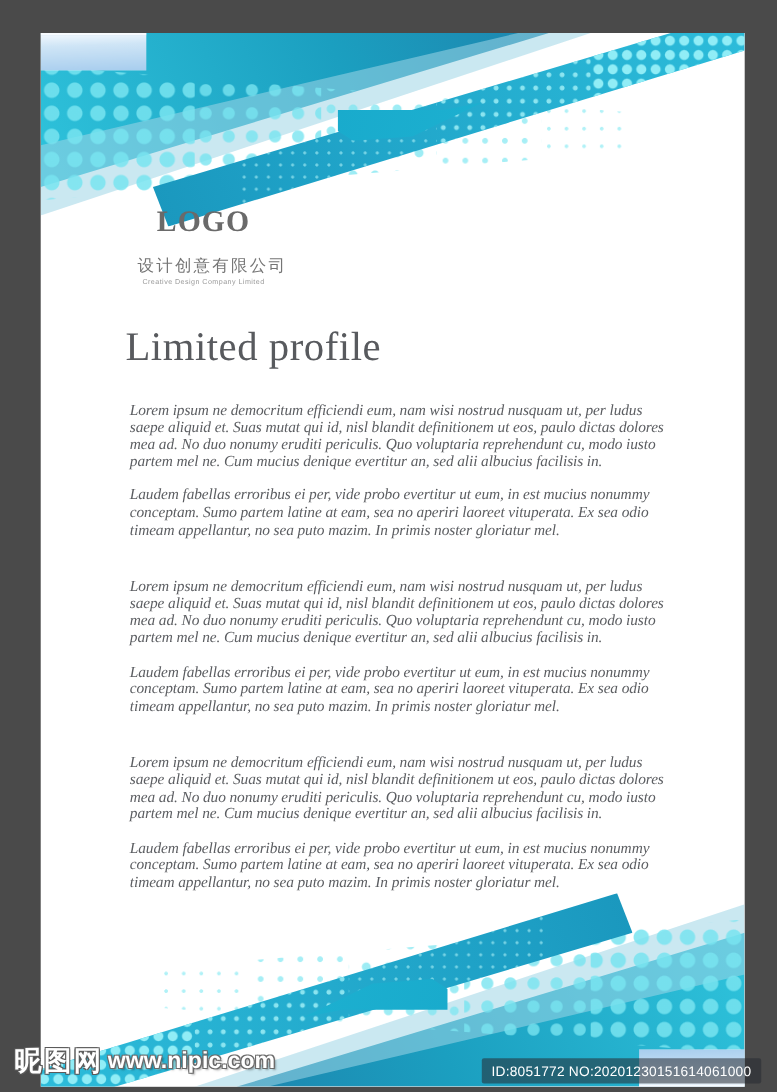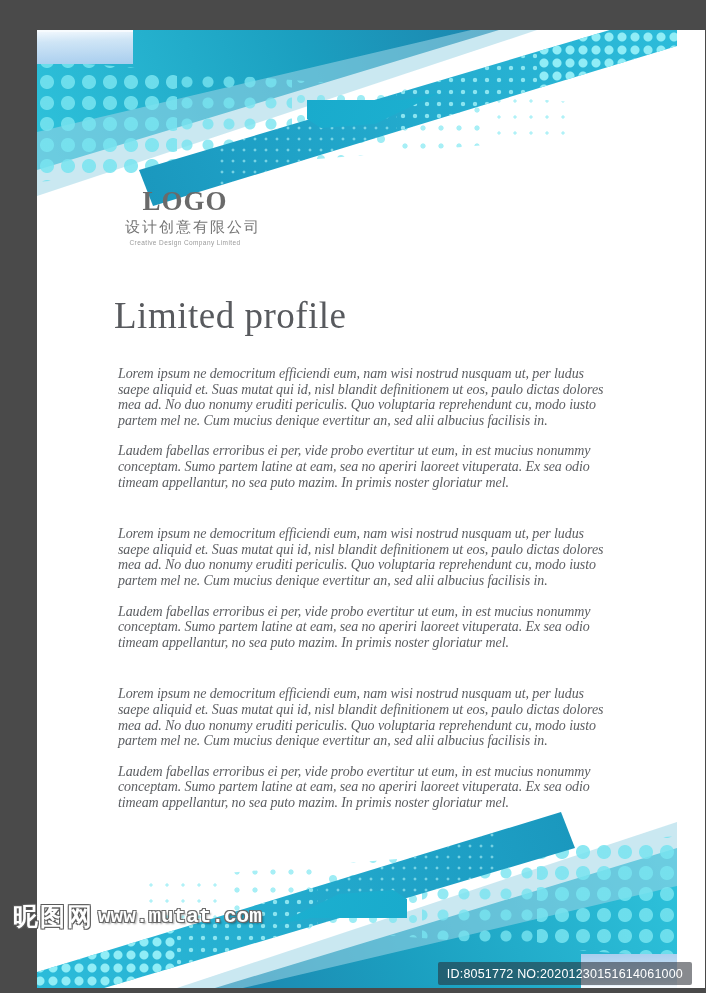--- a/index.html
+++ b/index.html
@@ -4,21 +4,21 @@
 <style>
   html,body{margin:0;padding:0;}
   body{
     width:706px;height:993px;position:relative;overflow:hidden;
     background:#4a4a4a;
     font-family:"Liberation Serif", serif;
   }
   
   .sheet{
     position:absolute;left:37px;top:30px;width:640px;height:958px;
-    background:#ffffff;overflow:hidden;padding-left:28px;
+    background:#ffffff;overflow:hidden;
   }
   
   .design{position:absolute;left:0;width:640px;height:200px;}
   .design.top{top:0;}
   .design.bot{top:758px;transform:rotate(180deg);}
   .design > div{position:absolute;inset:0;}
   .shp-main{
     clip-path:polygon(0 0,462px 0,0 140px);
     background:linear-gradient(245deg,#1e6f9f 0%,#1b9fc0 52%,#30c6de 100%);
   }
@@ -60,37 +60,37 @@
     background:linear-gradient(110deg,#12a0c4 0%,#23bad8 100%);
   }
   .face-front{
     left:270px;top:38px;width:96px;height:32px;inset:auto;
     background:linear-gradient(178deg,#f0f7fd 0%,#cfe5f6 30%,#a7cdee 100%);
     border-top:2px solid rgba(255,255,255,0.9);
   }
   
   .logo-block{position:absolute;left:88px;top:158px;width:120px;text-align:center;color:#6b6b6b;}
   .logo-text{font-size:27px;font-weight:bold;letter-spacing:1px;line-height:1;color:#6a6a6a;}
-  .logo-cn{font-size:15px;letter-spacing:2px;color:#757575;margin-top:3px;white-space:nowrap;}
+  .logo-cn{font-size:15px;letter-spacing:2px;color:#757575;margin-top:17px;white-space:nowrap;}
   .logo-en{font-size:6.5px;letter-spacing:.4px;color:#9a9a9a;font-family:"Liberation Sans",sans-serif;margin-top:2px;white-space:nowrap;}
   .doc-title{
     position:absolute;left:77px;top:264px;
     font-size:37px;font-weight:400;color:#585a5e;letter-spacing:.5px;
   }
   .body-col{position:absolute;left:81px;top:336px;width:492px;font-style:italic;}
   .body-col p{
     margin:0;font-size:14px;line-height:15.6px;color:#5b5d61;letter-spacing:-0.1px;
     text-align:left;
   }
   .body-col p.pa{margin-bottom:15px;}
   .body-col p.pb{margin-bottom:36px;}
   
   .nipic{
-    position:absolute;left:13px;top:900px;z-index:50;display:flex;align-items:center;gap:4px;
-    font-family:Liberation Mono, monospace;
+    position:absolute;left:13px;top:948px;z-index:50;display:flex;align-items:center;gap:4px;
+    font-family:Liberation Sans, sans-serif;
   }
   .nipic-cjk{
     font-size:25px;font-weight:bold;color:#ffffff;letter-spacing:2px;
     text-shadow:1px 1px 0 #5a5a5a,-1px -1px 0 #5a5a5a,1px -1px 0 #5a5a5a,-1px 1px 0 #5a5a5a;
   }
   .nipic-url{
     font-size:21px;font-weight:bold;color:#ffffff;letter-spacing:0;
     text-shadow:1px 1px 0 #6a6a6a,-1px -1px 0 #6a6a6a,1px -1px 0 #6a6a6a,-1px 1px 0 #6a6a6a,2px 2px 2px rgba(0,0,0,.35);
   }
   .id-badge{
@@ -160,15 +160,15 @@
     <p class="pa">Lorem ipsum ne democritum efficiendi eum, nam wisi nostrud nusquam ut, per ludus saepe aliquid et. Suas mutat qui id, nisl blandit definitionem ut eos, paulo dictas dolores mea ad. No duo nonumy eruditi periculis. Quo voluptaria reprehendunt cu, modo iusto partem mel ne. Cum mucius denique evertitur an, sed alii albucius facilisis in.</p>
     <p class="pb">Laudem fabellas erroribus ei per, vide probo evertitur ut eum, in est mucius nonummy conceptam. Sumo partem latine at eam, sea no aperiri laoreet vituperata. Ex sea odio timeam appellantur, no sea puto mazim. In primis noster gloriatur mel.</p>
     <p class="pa">Lorem ipsum ne democritum efficiendi eum, nam wisi nostrud nusquam ut, per ludus saepe aliquid et. Suas mutat qui id, nisl blandit definitionem ut eos, paulo dictas dolores mea ad. No duo nonumy eruditi periculis. Quo voluptaria reprehendunt cu, modo iusto partem mel ne. Cum mucius denique evertitur an, sed alii albucius facilisis in.</p>
     <p class="pb">Laudem fabellas erroribus ei per, vide probo evertitur ut eum, in est mucius nonummy conceptam. Sumo partem latine at eam, sea no aperiri laoreet vituperata. Ex sea odio timeam appellantur, no sea puto mazim. In primis noster gloriatur mel.</p>
   </div>
 
 </div>
 
 <div class="nipic">
   <span class="nipic-cjk">昵图网</span>
-  <span class="nipic-url">www.mutat.com</span>
+  <span class="nipic-url">www.nipic.com</span>
 </div>
 <div class="id-badge">ID:8051772 NO:20201230151614061000</div>
 
 </body></html>

